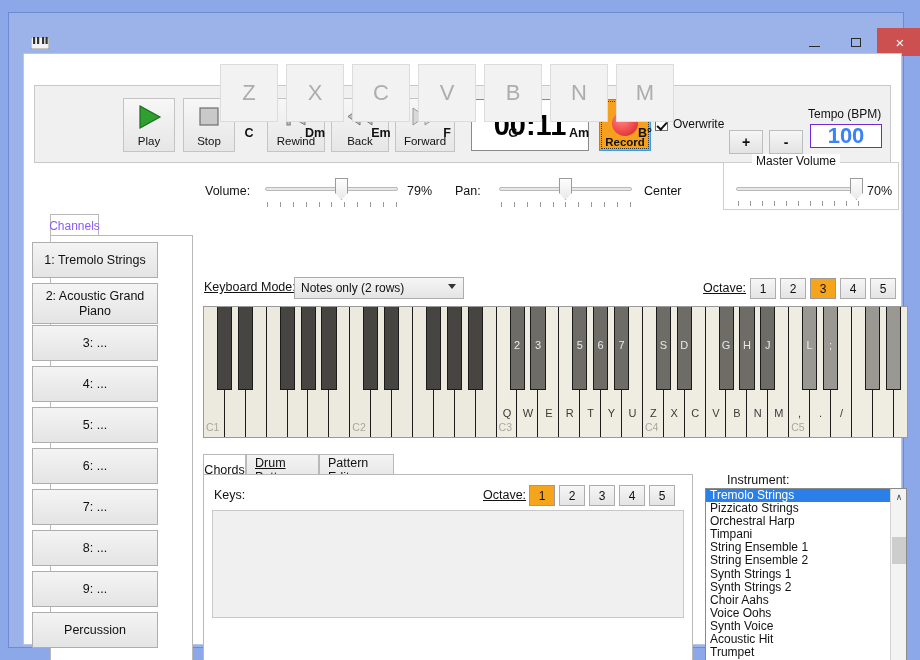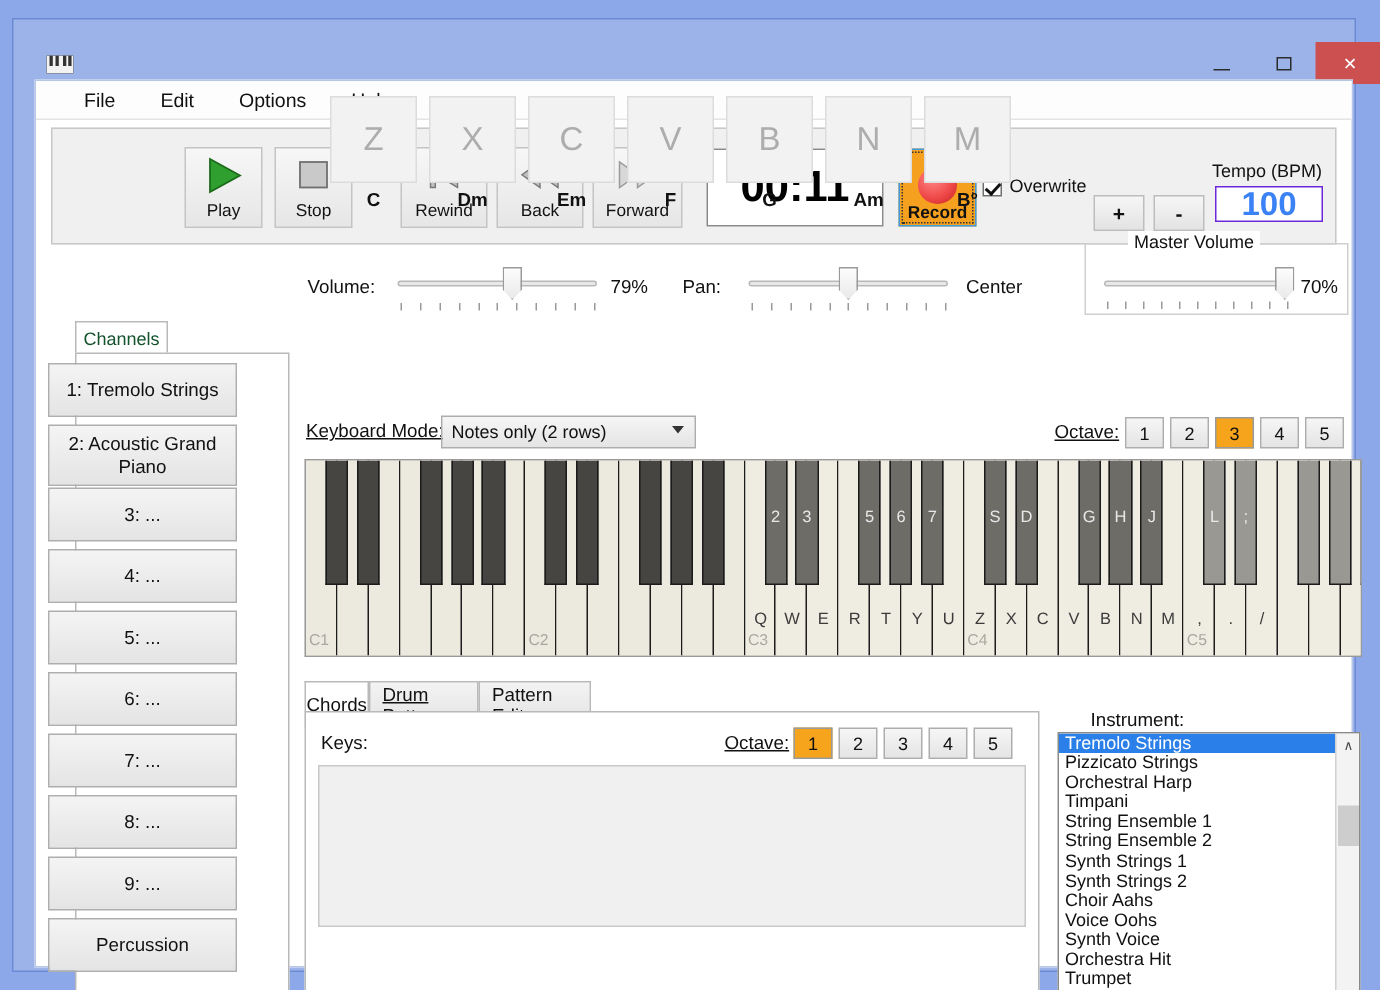--- a/index.html
+++ b/index.html
@@ -150,23 +150,23 @@
     position:absolute;left:699px;top:108px;width:176px;height:48px;
     border:1px solid #cfcfcf;box-sizing:border-box;
   }
   .mv-legend{
     position:absolute;left:708px;top:100px;background:#fff;padding:0 4px;
     font-size:12px;color:#111;margin-left:20px;
   }
 
   
   .chan-tab{
-    position:absolute;left:26px;top:160px;width:62px;height:22px;
+    position:absolute;left:26px;top:160px;width:49px;height:22px;
     background:#fff;border:1px solid #b9b9b9;border-bottom:none;
-    box-sizing:border-box;font-size:12px;color:#14532d;
+    box-sizing:border-box;font-size:12px;color:#8b5cf6;
     display:flex;align-items:center;justify-content:center;cursor:default;
   }
   .chan-panel{
     position:absolute;left:26px;top:181px;width:143px;height:441px;
     background:#fff;border:1px solid #b9b9b9;box-sizing:border-box;
   }
   .chan-btn{
     position:absolute;left:8px;width:126px;
     background:linear-gradient(#f4f4f4,#e4e4e4);
     border:1px solid #aeaeae;box-sizing:border-box;
@@ -308,26 +308,20 @@
           <span class="min-glyph"></span>
         </div>
       <div class="wbtn wbtn-max">
           <span class="max-glyph"></span>
         </div>
       <div class="wbtn wbtn-close">×</div>
     </div>
 
     <div class="client">
 
-      <div class="menubar">
-        <div class="menu-item">File</div>
-        <div class="menu-item">Edit</div>
-        <div class="menu-item">Options</div>
-        <div class="menu-item">Help</div>
-      </div>
 
       <div class="toolbar">
 
 
         <div class="tbtn tbtn-play">
           <span class="glyph">
             <svg width="28" height="26" viewBox="0 0 28 26">
               <polygon points="5,2 25,13 5,24" fill="#2fa02f" stroke="#1c6b1c" stroke-width="1.2"></polygon>
             </svg>
           </span>
@@ -633,21 +627,21 @@
             <div class="instr-item">Pizzicato Strings</div>
             <div class="instr-item">Orchestral Harp</div>
             <div class="instr-item">Timpani</div>
             <div class="instr-item">String Ensemble 1</div>
             <div class="instr-item">String Ensemble 2</div>
             <div class="instr-item">Synth Strings 1</div>
             <div class="instr-item">Synth Strings 2</div>
             <div class="instr-item">Choir Aahs</div>
             <div class="instr-item">Voice Oohs</div>
             <div class="instr-item">Synth Voice</div>
-            <div class="instr-item">Orchestra Hit</div>
+            <div class="instr-item">Acoustic Hit</div>
             <div class="instr-item">Trumpet</div>
             <div class="instr-item">Trombone</div>
           </div>
         <div class="vscroll">
           <div class="sc-arrow sc-up">∧</div>
           <div class="sc-thumb"></div>
           <div class="sc-arrow sc-down">∨</div>
         </div>
       </div>
 

